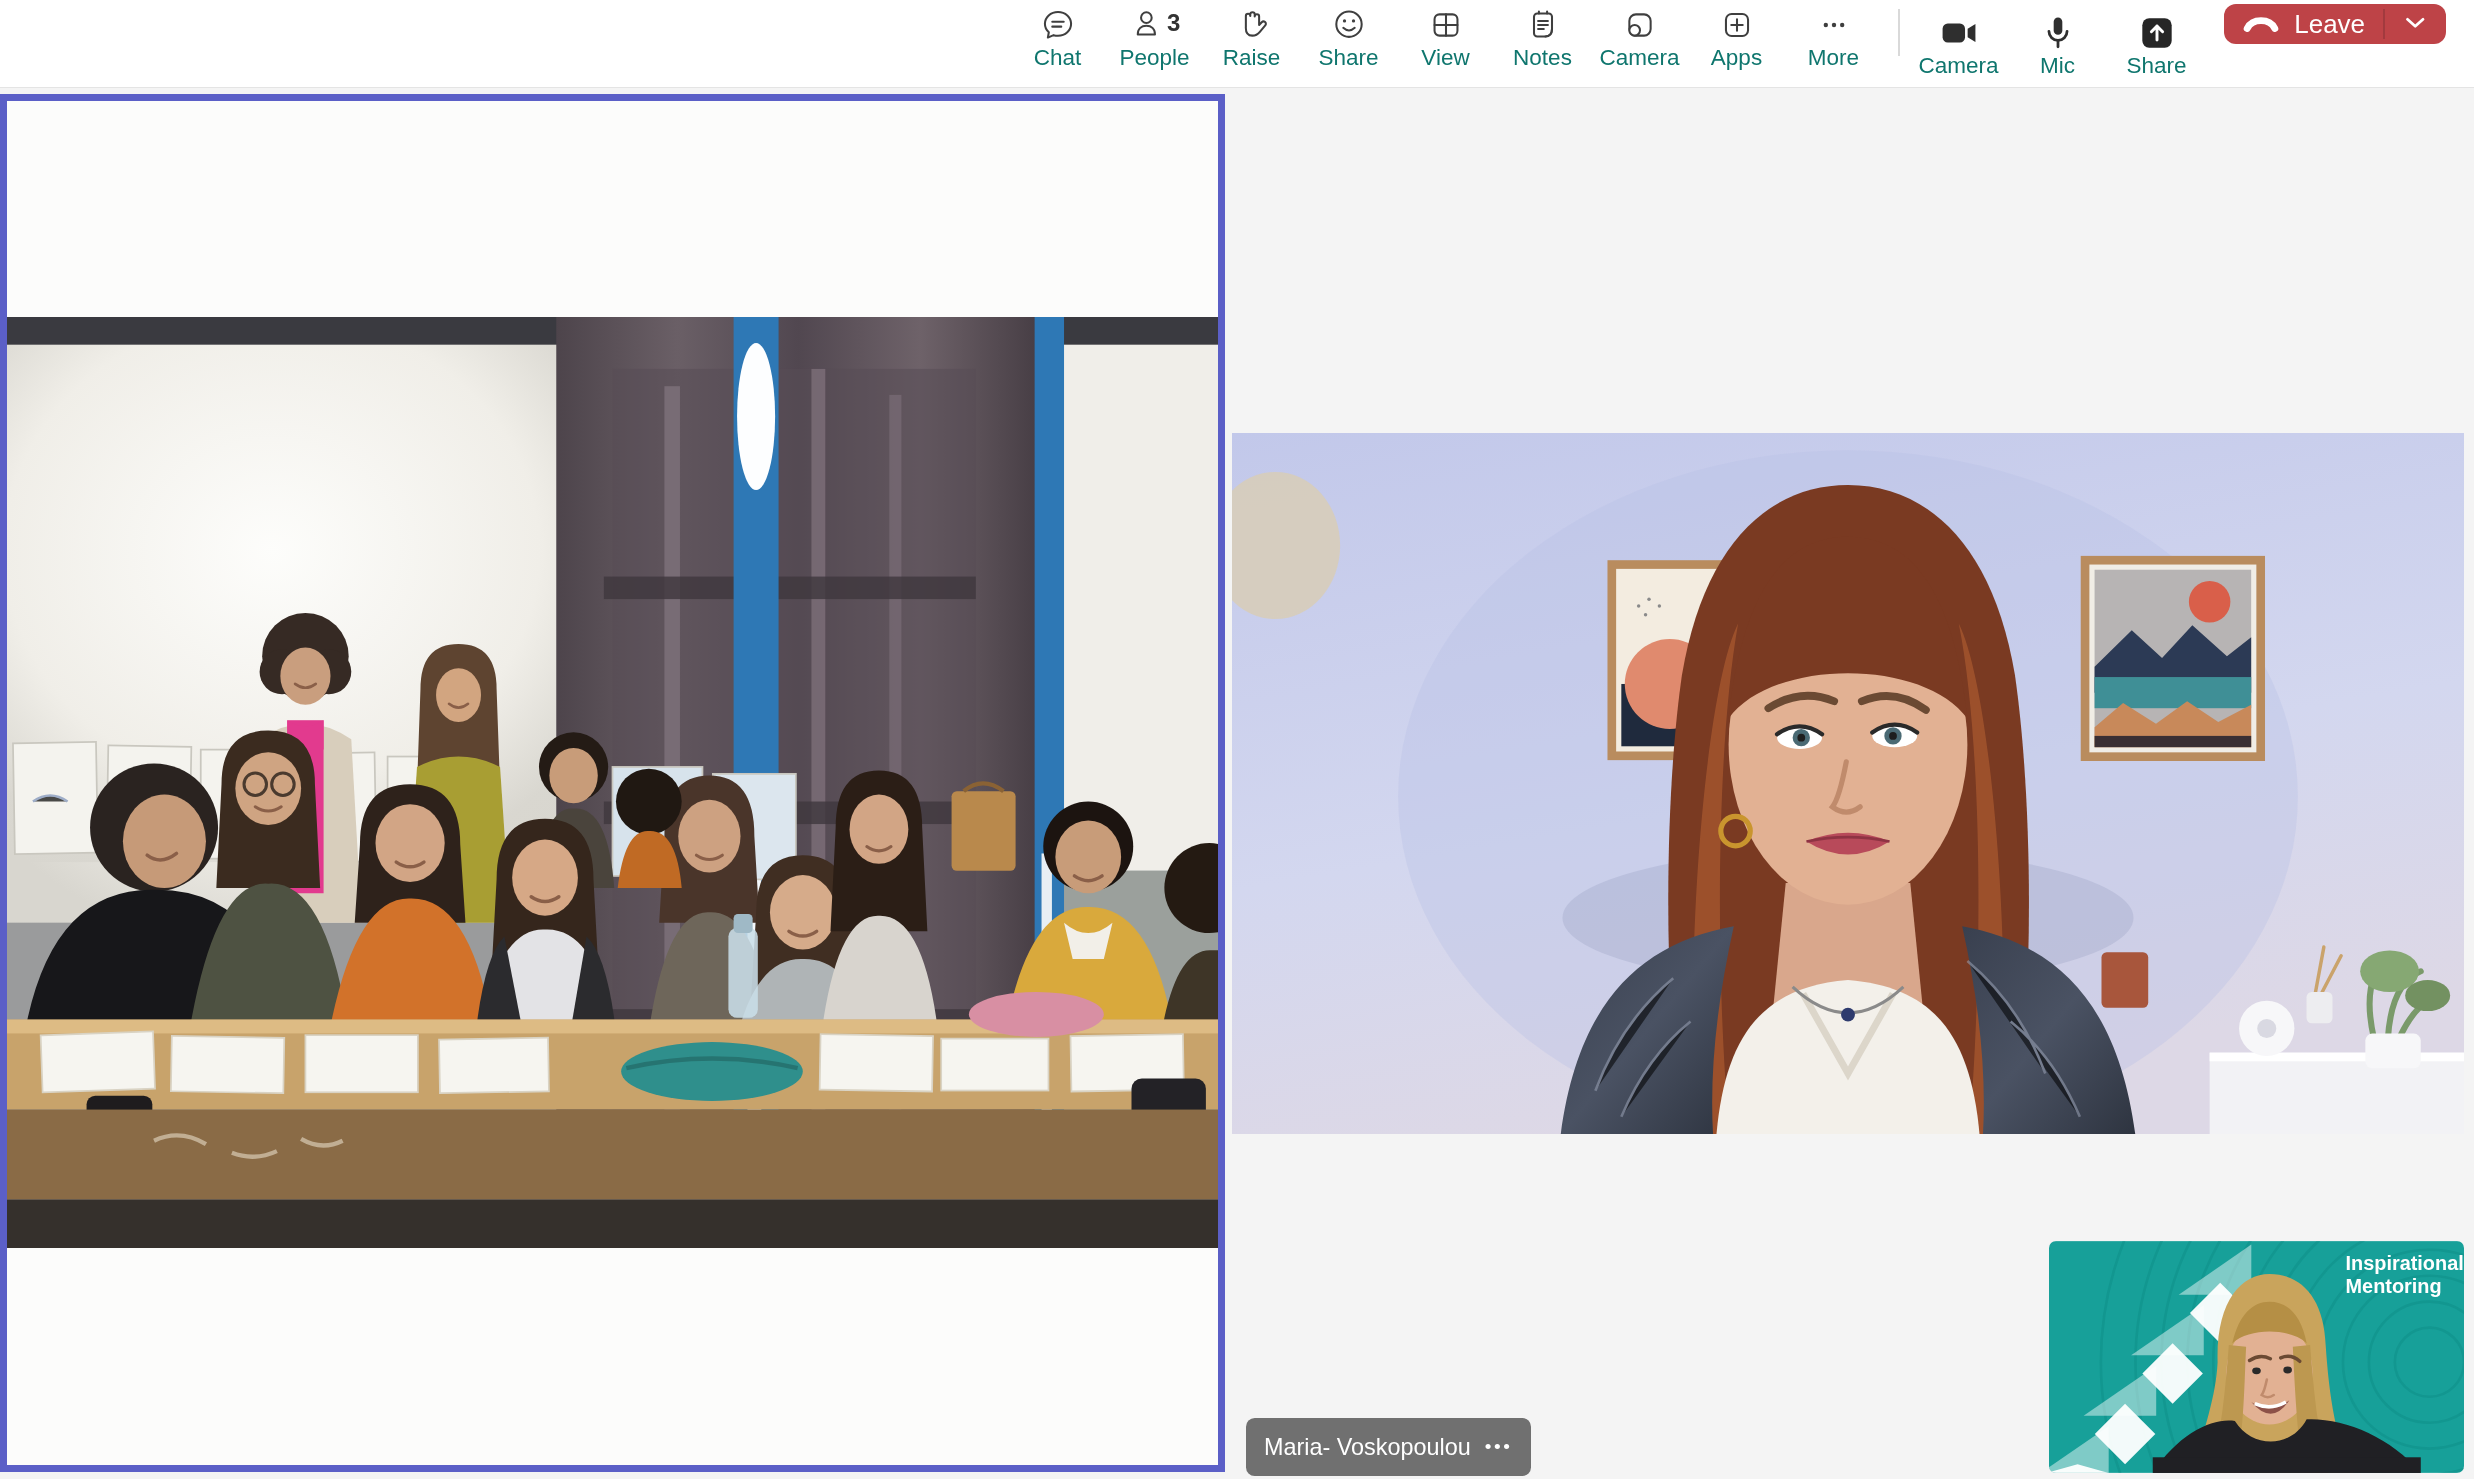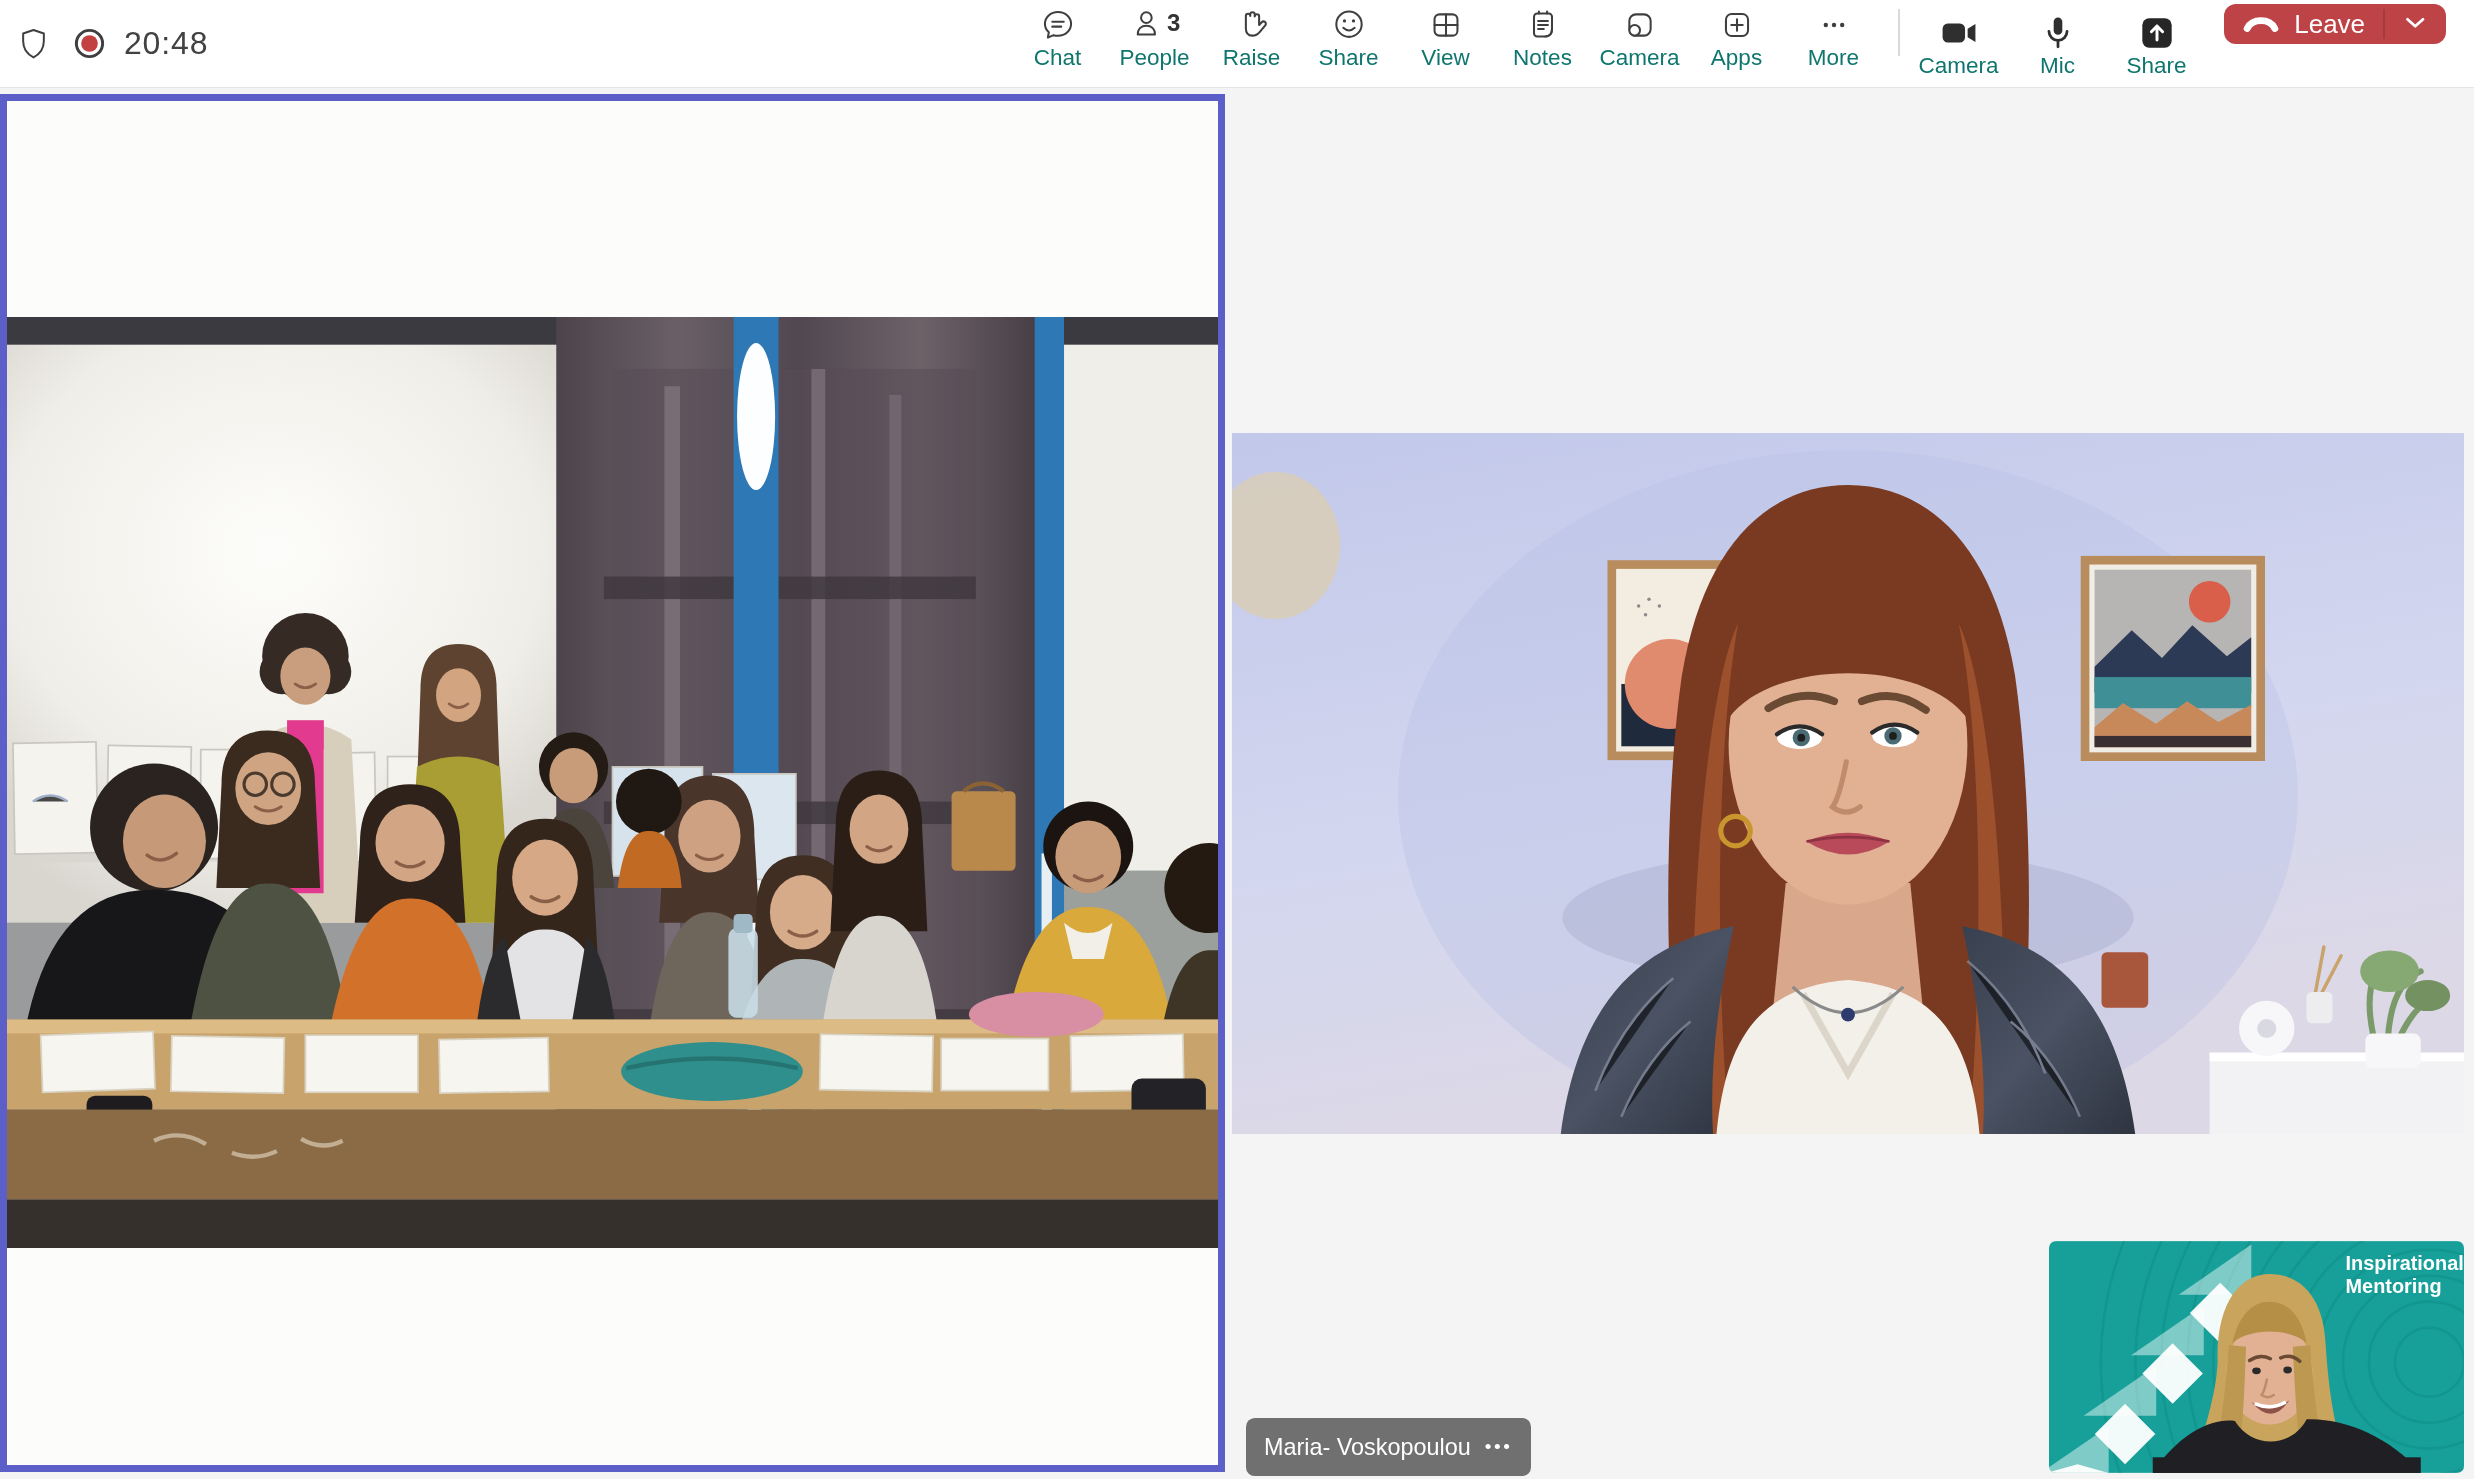--- a/index.html
+++ b/index.html
@@ -42,34 +42,20 @@
   .pill-left{left:6px;top:1330px;}
   .pill-right{left:1246px;top:1331px;height:58px;}
   .pill-more{margin-left:14px;font-size:19px;letter-spacing:2.6px;cursor:pointer;}
   
   .oicon{stroke:#3F3F3F;fill:none;stroke-width:2.5;stroke-linecap:round;stroke-linejoin:round;}
 </style>
 </head>
 <body>
 
 <header class="topbar">
-  <div class="tb-left">
-    <span class="tb-shield">
-      <svg width="35" height="35" viewBox="0 0 44 44">
-          <path class="oicon" d="M22 5 L35 9.5 V19 C35 28.5 30 35.5 22 39.5 C14 35.5 9 28.5 9 19 V9.5 Z"></path>
-        </svg>
-    </span>
-    <span class="tb-record">
-      <svg width="35" height="35" viewBox="0 0 40 40">
-        <circle cx="20" cy="20" r="15" fill="none" stroke="#3F3F3F" stroke-width="3.4"></circle>
-        <circle cx="20" cy="20" r="9.5" fill="#C24141"></circle>
-      </svg>
-    </span>
-    <span class="tb-timer">20:48</span>
-  </div>
 
   <div class="tb-center">
     <div class="tb-item">
       <span class="tb-icon">
         <svg width="36" height="36" viewBox="0 0 44 44">
           <path class="oicon" d="M22 6 C13 6 6 12.5 6 20.5 C6 24.6 7.8 28.2 10.8 30.8 L9.6 37.4 L16.6 34.4 C18.3 34.9 20.1 35.2 22 35.2 C31 35.2 38 28.6 38 20.5 C38 12.5 31 6 22 6 Z"></path>
           <path class="oicon" d="M15 18 H29 M15 24 H26"></path>
         </svg>
       </span>
       <span class="tb-label">Chat</span>

